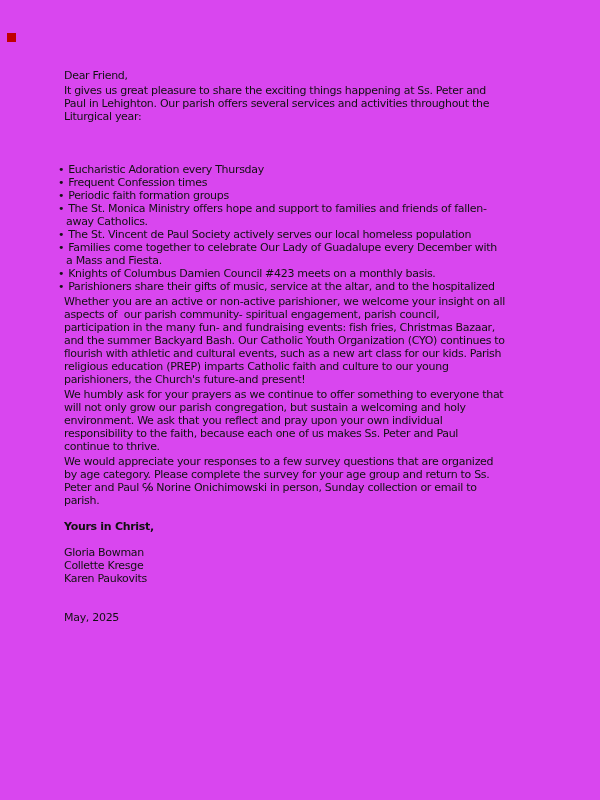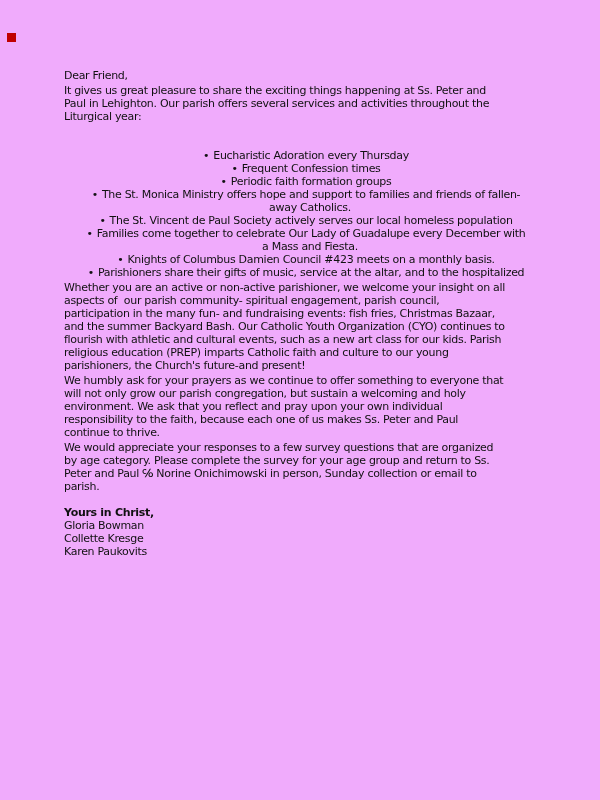--- a/index.html
+++ b/index.html
@@ -1,20 +1,20 @@
 <!DOCTYPE html>
 <html><head>
 <meta charset="utf-8">
 <style>
   html, body { margin: 0; padding: 0; }
   .page {
     position: relative;
     width: 600px;
     height: 800px;
-    background: #f0abfc;
+    background: #d946ef;
     overflow: hidden;
     font-family: "DejaVu Sans", "Liberation Sans", sans-serif;
     color: #111111;
   }
   .red-marker {
     position: absolute;
     left: 7px;
     top: 33px;
     width: 9px;
     height: 9px;
@@ -27,25 +27,25 @@
     width: 490px;
     font-size: 11px;
     line-height: 13px;
     letter-spacing: -0.3px;
   }
   .line {
     white-space: pre;
     height: 13px;
   }
   .para { margin-top: 2px; }
-  .bullets { margin-top: 26px; margin-left: -6px; text-align: center; }
+  .bullets { margin-top: 40px; margin-left: -6px; }
   .bullet-marker { padding-right: 4px; }
   .bullet-cont { padding-left: 8px; }
   .closing-block { margin-top: 13px; font-weight: bold; }
-  .signature-block { margin-top: 0; }
+  .signature-block { margin-top: 13px; }
   .date-block { margin-top: 26px; }
 </style>
 </head>
 <body>
 
 <div class="page">
 
   <div class="red-marker" style="background-color: rgb(192, 0, 0);"></div>
 
   <div class="letter">
@@ -124,15 +124,18 @@
     <div class="closing-block">
       <div class="line">Yours in Christ,</div>
     </div>
 
     <div class="signature-block">
       <div class="line">Gloria Bowman</div>
       <div class="line">Collette Kresge</div>
       <div class="line">Karen Paukovits</div>
     </div>
 
+    <div class="date-block">
+      <div class="line">May, 2025</div>
+    </div>
 
   </div>
 </div>
 
 </body></html>

